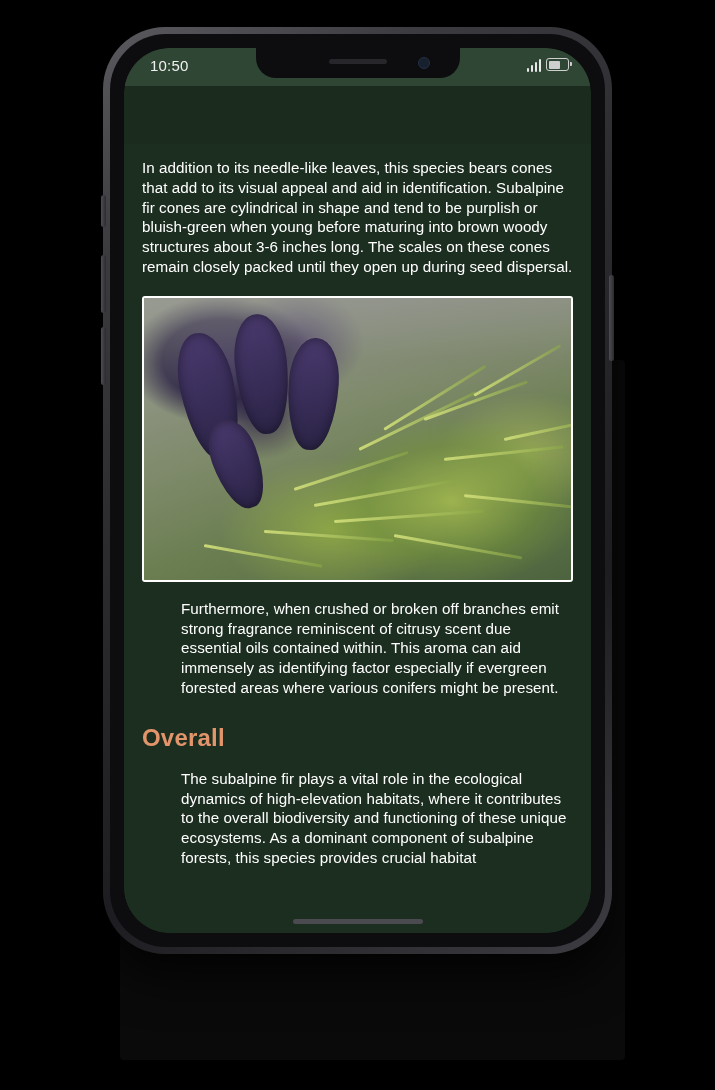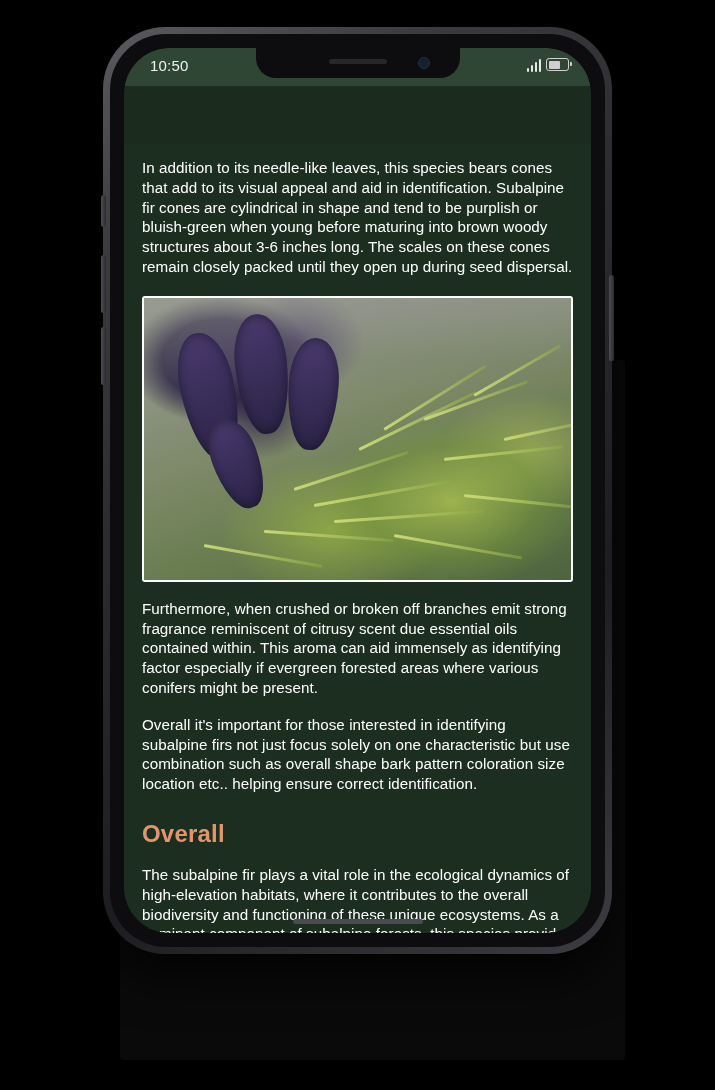--- a/index.html
+++ b/index.html
@@ -235,21 +235,21 @@
   }
   .para {
     color: #ffffff;
     font-size: 15.2px;
     line-height: 19.8px;
     margin: 0;
     padding: 0;
     letter-spacing: 0.05px;
   }
   .para.first { padding-top: 14px; }
-  .para.spaced { padding-top: 17px; }
+  .para.spaced { padding-top: 17px; margin-left: 39px; }
 
   .photo-wrap {
     margin-top: 19px;
     border: 2.5px solid #ffffff;
     border-radius: 3px;
     overflow: hidden;
     height: 282px;
     position: relative;
     background: #6b7a58;
   }
@@ -377,21 +377,20 @@
             <div class="needle" style="left:300px; top:160px; width:120px; transform:rotate(-6deg);"></div>
             <div class="needle" style="left:320px; top:196px; width:110px; transform:rotate(6deg);"></div>
             <div class="needle" style="left:120px; top:232px; width:130px; transform:rotate(4deg);"></div>
             <div class="needle" style="left:60px;  top:246px; width:120px; transform:rotate(10deg);"></div>
             <div class="needle" style="left:250px; top:236px; width:130px; transform:rotate(10deg);"></div>
             <div class="needle" style="left:330px; top:96px;  width:100px; transform:rotate(-30deg);"></div>
             <div class="needle" style="left:360px; top:140px; width:90px;  transform:rotate(-12deg);"></div>
           </div>
 
           <p class="para spaced">Furthermore, when crushed or broken off branches emit strong fragrance reminiscent of citrusy scent due essential oils contained within. This aroma can aid immensely as identifying factor especially if evergreen forested areas where various conifers might be present.</p>
-          <p class="para spaced">Overall it's important for those interested in identifying subalpine firs not just focus solely on one characteristic but use combination such as overall shape bark pattern coloration size location etc.. helping ensure correct identification.</p>
 
           <h2 class="heading">Overall</h2>
 
           <p class="para spaced">The subalpine fir plays a vital role in the ecological dynamics of high-elevation habitats, where it contributes to the overall biodiversity and functioning of these unique ecosystems. As a dominant component of subalpine forests, this species provides crucial habitat</p>
         </div>
 
         <div class="home-indicator"></div>
 
       </div>
     </div>

